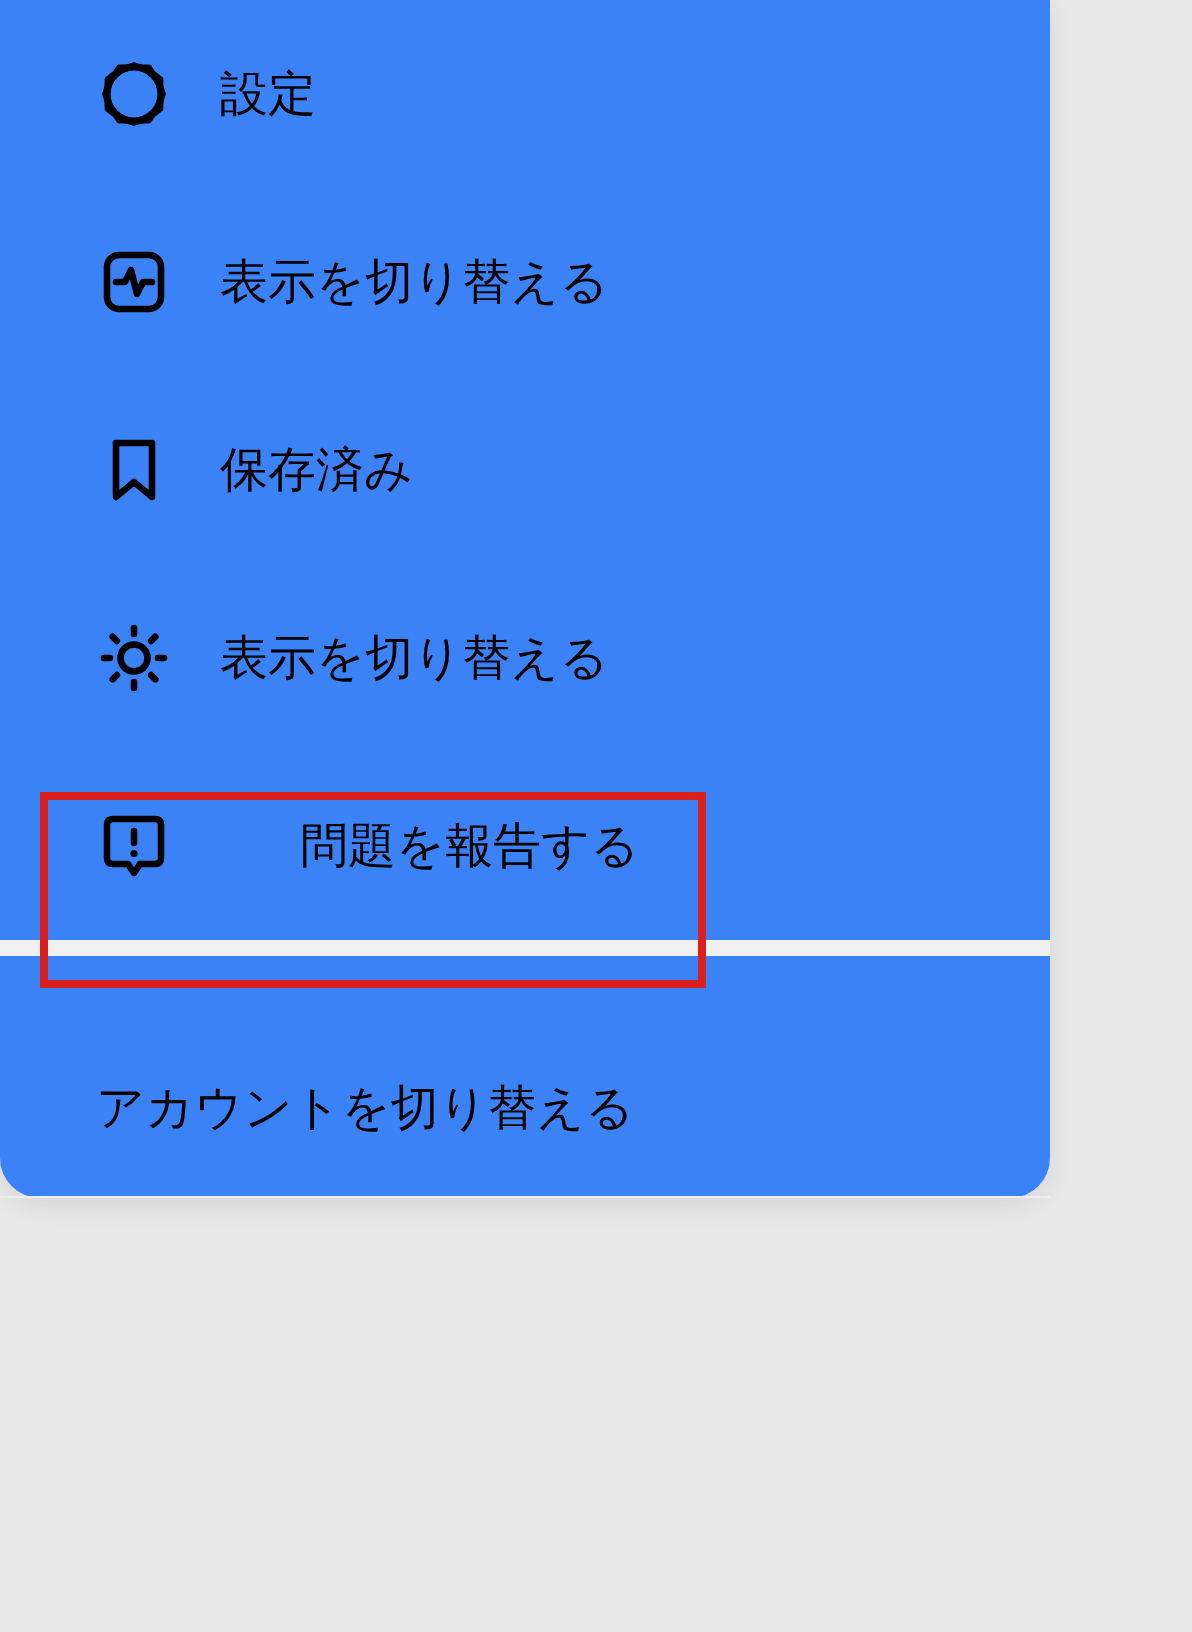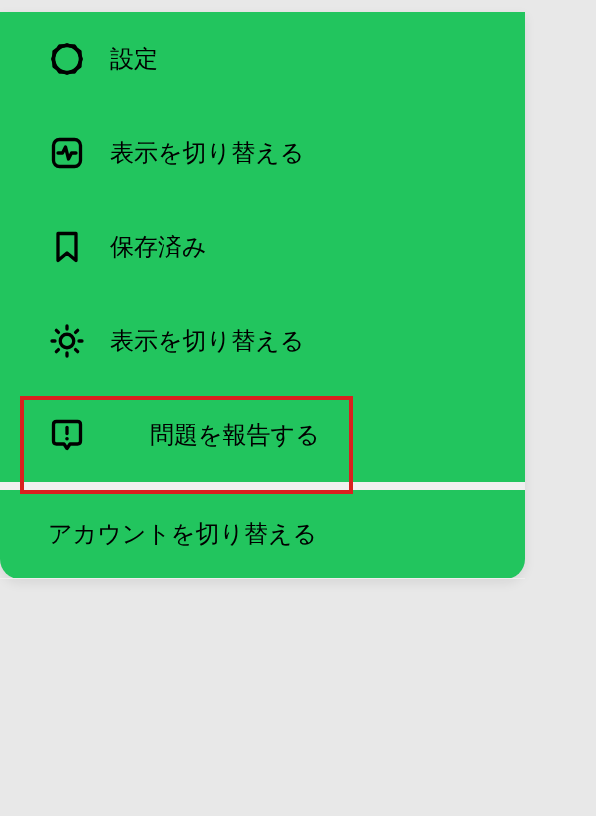--- a/index.html
+++ b/index.html
@@ -4,43 +4,44 @@
   <style>
     * { box-sizing: border-box; margin: 0; padding: 0; }
     body {
       font-family: -apple-system, BlinkMacSystemFont, "Segoe UI", "Hiragino Sans", "Hiragino Kaku Gothic ProN", Meiryo, sans-serif;
       background: #e8e8e8;
       width: 596px;
       height: 816px;
       position: relative;
     }
     .menu-panel {
-      background: #22c55e;
+      background: #3b82f6;
       border-radius: 0 0 20px 20px;
       width: 525px;
       position: absolute;
-      top: 12px;
+      top: 0;
       left: 0;
       box-shadow: 0 4px 12px rgba(0,0,0,0.08);
       overflow: visible;
     }
     .menu-section {
       padding: 0;
     }
     .menu-item {
       display: flex;
       align-items: center;
       padding: 28px 40px 28px 48px;
       position: relative;
     }
     .menu-item.with-icon {
       padding-left: 48px;
     }
     .menu-item.no-icon {
       padding-left: 48px;
+      margin-top: 32px;
     }
     .icon-wrap {
       width: 38px;
       height: 38px;
       display: flex;
       align-items: center;
       justify-content: center;
       margin-right: 24px;
       flex-shrink: 0;
     }

